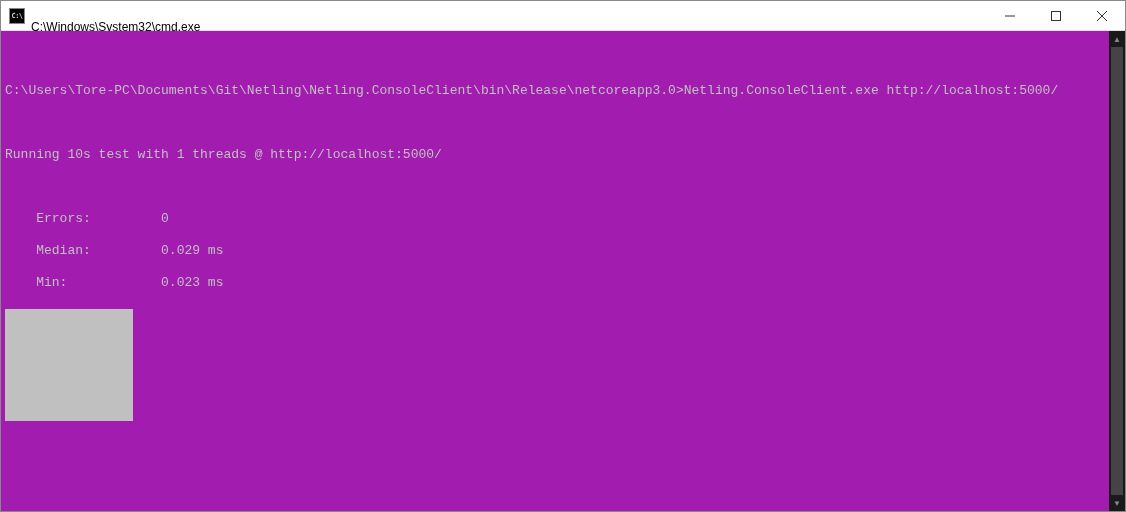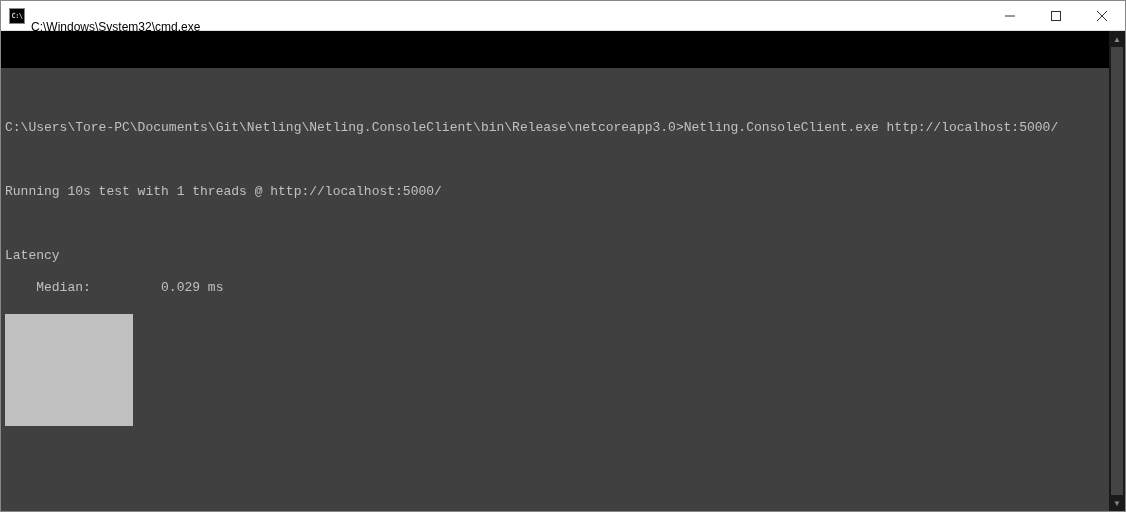--- a/index.html
+++ b/index.html
@@ -56,30 +56,29 @@
     }
     .win-btn svg { stroke: #333; fill: none; }
     .terminal-area {
       position: relative;
       height: calc(100% - 30px);
       background: #000;
       display: flex;
     }
     .terminal {
       flex: 1;
-      background: #404040;
+      background: #a21caf;
       color: #c0c0c0;
       font-family: Consolas, 'Courier New', monospace;
       font-size: 13px;
       line-height: 16px;
       padding: 4px 4px;
       white-space: pre;
       overflow: hidden;
       position: relative;
-      margin-top: 37px;
     }
     .scrollbar {
       width: 16px;
       background: #1a1a1a;
       position: relative;
     }
     .scrollbar-up, .scrollbar-down {
       position: absolute;
       width: 16px;
       height: 16px;
@@ -137,22 +136,23 @@
   </div>
 </div>
 
 <div class="terminal-area">
   <div class="terminal">
 <div> </div>
 <div><span>C:\Users\Tore-PC\Documents\Git\Netling\Netling.ConsoleClient\bin\Release\netcoreapp3.0&gt;</span><span>Netling.ConsoleClient.exe http://localhost:5000/</span></div>
 <div> </div>
 <div>Running 10s test with 1 threads @ http://localhost:5000/</div>
 <div> </div>
-<div>Latency</div>
+<div><span>    Errors:         </span><span>0</span></div>
 <div><span>    Median:         </span><span>0.029 ms</span></div>
+<div><span>    Min:            </span><span>0.023 ms</span></div>
 <div class="histogram" id="histogram"><div class="hist-bar" style="left: 0px; width: 128px; height: 112px;"></div></div>
 
 
 
 
   </div>
   <div class="scrollbar">
     <div class="scrollbar-up">▲</div>
     <div class="scrollbar-thumb"></div>
     <div class="scrollbar-down">▼</div>

